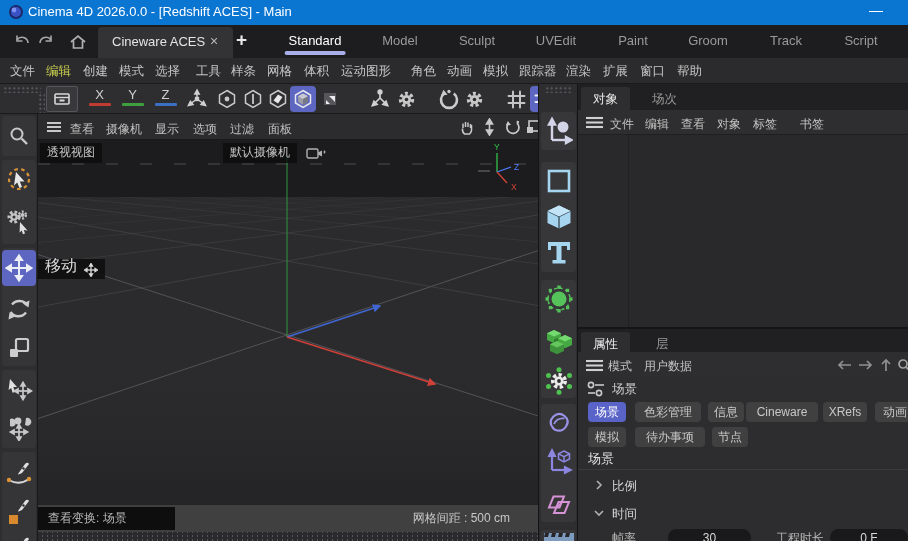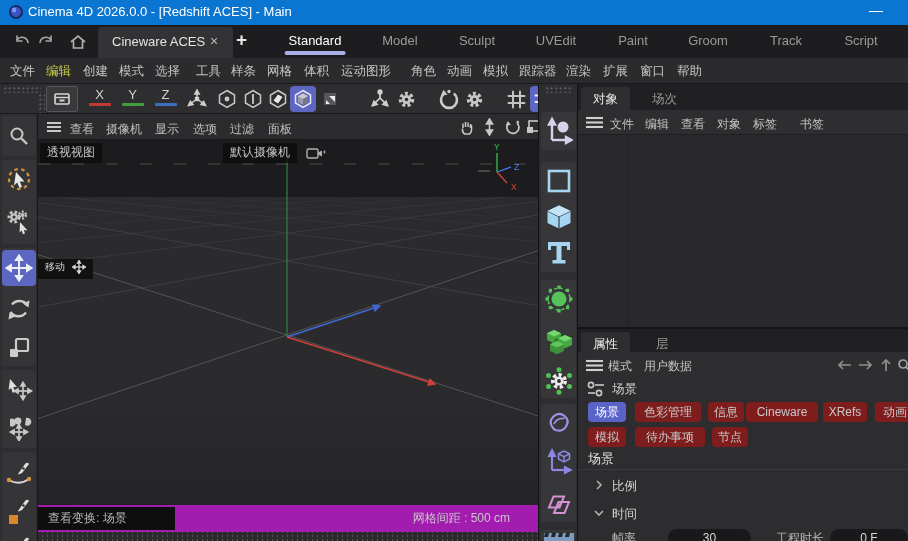--- a/index.html
+++ b/index.html
@@ -31,42 +31,42 @@
 .axisbtn .bar{display:block;margin:1px auto 0;width:22px;height:3px;border-radius:1px;}
 #sidebar{position:absolute;left:0;top:114px;width:38px;height:427px;background:#2e2e30;border-right:1px solid #19191b;}
 .stile{position:absolute;left:2px;width:34px;background:#353538;border-radius:3px;}
 .stool{position:absolute;left:2px;width:34px;height:36px;display:flex;align-items:center;justify-content:center;}
 .stool.hlt{background:#5d66c0;border-radius:4px;}
 #viewport{position:absolute;left:38px;top:114px;width:500px;height:427px;background:#2c2c2e;}
 #vpmenu{position:absolute;left:0;top:0;width:500px;height:26px;background:#2c2c2e;border-bottom:1px solid #1a1a1c;}
 .vpm{position:absolute;top:7px;font-size:12px;color:#c0c0c0;white-space:nowrap;}
 #vpcanvas{position:absolute;left:0;top:26px;width:500px;height:365px;background:linear-gradient(#2b2b2d 62%,#29292b 80%,#242426 100%);}
 .vplabel{position:absolute;background:rgba(12,12,12,0.78);color:#c4c4c4;font-size:12px;padding:1px 7px 2px;}
-#tooltip{position:absolute;left:0px;top:119px;height:20px;background:rgba(14,14,14,0.88);color:#dcdcdc;font-size:10px;padding:1px 7px 2px;display:flex;align-items:flex-start;gap:7px;}
-#vpstatus{position:absolute;left:0;top:391px;width:500px;height:27px;background:#a21caf;}
+#tooltip{position:absolute;left:0px;top:119px;height:20px;background:rgba(14,14,14,0.88);color:#dcdcdc;font-size:16px;padding:1px 7px 2px;display:flex;align-items:flex-end;gap:7px;}
+#vpstatus{position:absolute;left:0;top:391px;width:500px;height:27px;background:#404040;}
 #vpstatus .chip{position:absolute;left:0;top:2px;height:23px;background:#0e0e0f;color:#b8b8b8;font-size:12px;padding:3px 10px 0;width:137px;}
 #vpstatus .gsp{position:absolute;right:28px;top:5px;color:#c8c8c8;font-size:12px;}
 #vpdots{position:absolute;left:0;top:418px;width:500px;height:9px;background:#2a2a2c;background-image:radial-gradient(#55555a 0.9px,transparent 1.1px);background-size:5px 4px;background-position:2px 2px;}
 #palette{position:absolute;left:538px;top:84px;width:40px;height:457px;background:#2e2e30;border-left:1px solid #141416;border-right:1px solid #141416;}
 .ptile{position:absolute;left:2px;width:35px;background:#37373a;border-radius:3px;}
 .ptool{position:absolute;left:3px;width:34px;height:34px;display:flex;align-items:center;justify-content:center;}
 #rightpanel{position:absolute;left:578px;top:84px;width:330px;height:457px;background:#29292b;overflow:hidden;}
 #omtabs{position:absolute;left:0;top:0;width:330px;height:26px;background:#202022;}
 .ptab{position:absolute;top:3px;height:23px;font-size:12.5px;color:#9a9a9a;padding:4px 12px 0;white-space:nowrap;}
 .ptab.active{background:#2e2e30;color:#ececec;border-radius:3px 3px 0 0;}
 #ommenu{position:absolute;left:0;top:26px;width:330px;height:25px;background:#2e2e30;border-bottom:1px solid #1f1f21;}
 .pm{position:absolute;top:6px;font-size:12px;color:#c2c2c2;white-space:nowrap;}
 #omlist{position:absolute;left:0;top:51px;width:330px;height:192px;background:#29292b;}
 #omlist .vline{position:absolute;left:50px;top:0;width:1px;height:192px;background:#212123;}
 #amwrap{position:absolute;left:0;top:243px;width:330px;height:214px;background:#2d2d2f;border-top:2px solid #151517;}
 #amtabs{position:absolute;left:0;top:0px;width:330px;height:23px;background:#202022;}
 #ammenu{position:absolute;left:0;top:23px;width:330px;height:25px;background:#2e2e30;}
 #objrow{position:absolute;left:0;top:48px;width:330px;height:24px;}
 #objrow .olbl{position:absolute;left:34px;top:4px;font-size:12.5px;color:#d0d0d0;}
-.chip2{position:absolute;height:20px;line-height:20px;background:#7f1d1d;border-radius:4px;color:#c8c8c8;font-size:12px;text-align:center;white-space:nowrap;overflow:hidden;}
+.chip2{position:absolute;height:20px;line-height:20px;background:#404040;border-radius:4px;color:#c8c8c8;font-size:12px;text-align:center;white-space:nowrap;overflow:hidden;}
 .chip2.active{background:#5a63c8;color:#fff;}
 #amheading{position:absolute;left:10px;top:121px;font-size:13px;color:#e0e0e0;}
 #amdiv{position:absolute;left:0;top:140px;width:330px;height:1px;background:#3a3a3c;}
 .secrow{position:absolute;left:0;width:330px;height:22px;}
 .secrow .chev{position:absolute;left:16px;top:5px;}
 .secrow .slbl{position:absolute;left:34px;top:3px;font-size:12.5px;color:#d6d6d6;}
 .flabel{position:absolute;font-size:12px;color:#b8b8b8;text-align:right;white-space:nowrap;}
 .ffield{position:absolute;height:17px;background:#19191b;border-radius:9px;color:#d8d8d8;font-size:12px;text-align:center;padding-top:2px;}
 svg{display:block;}
 </style>

